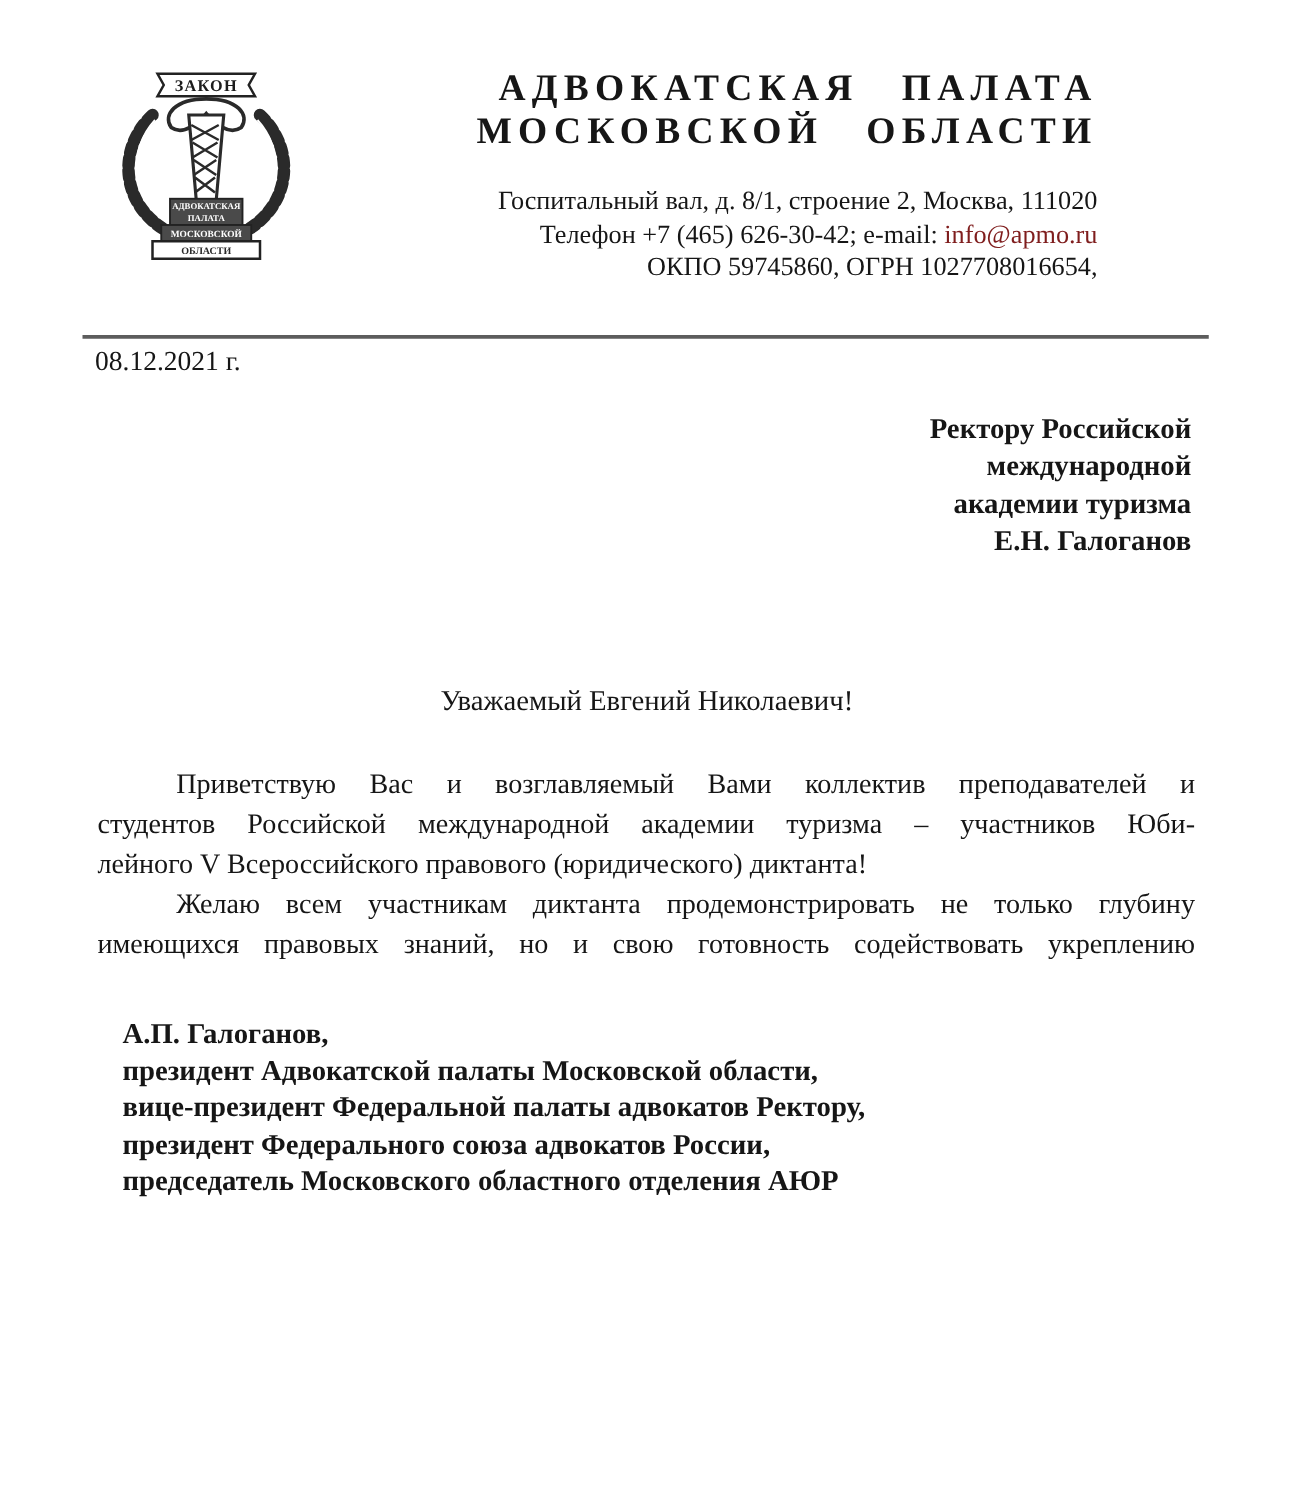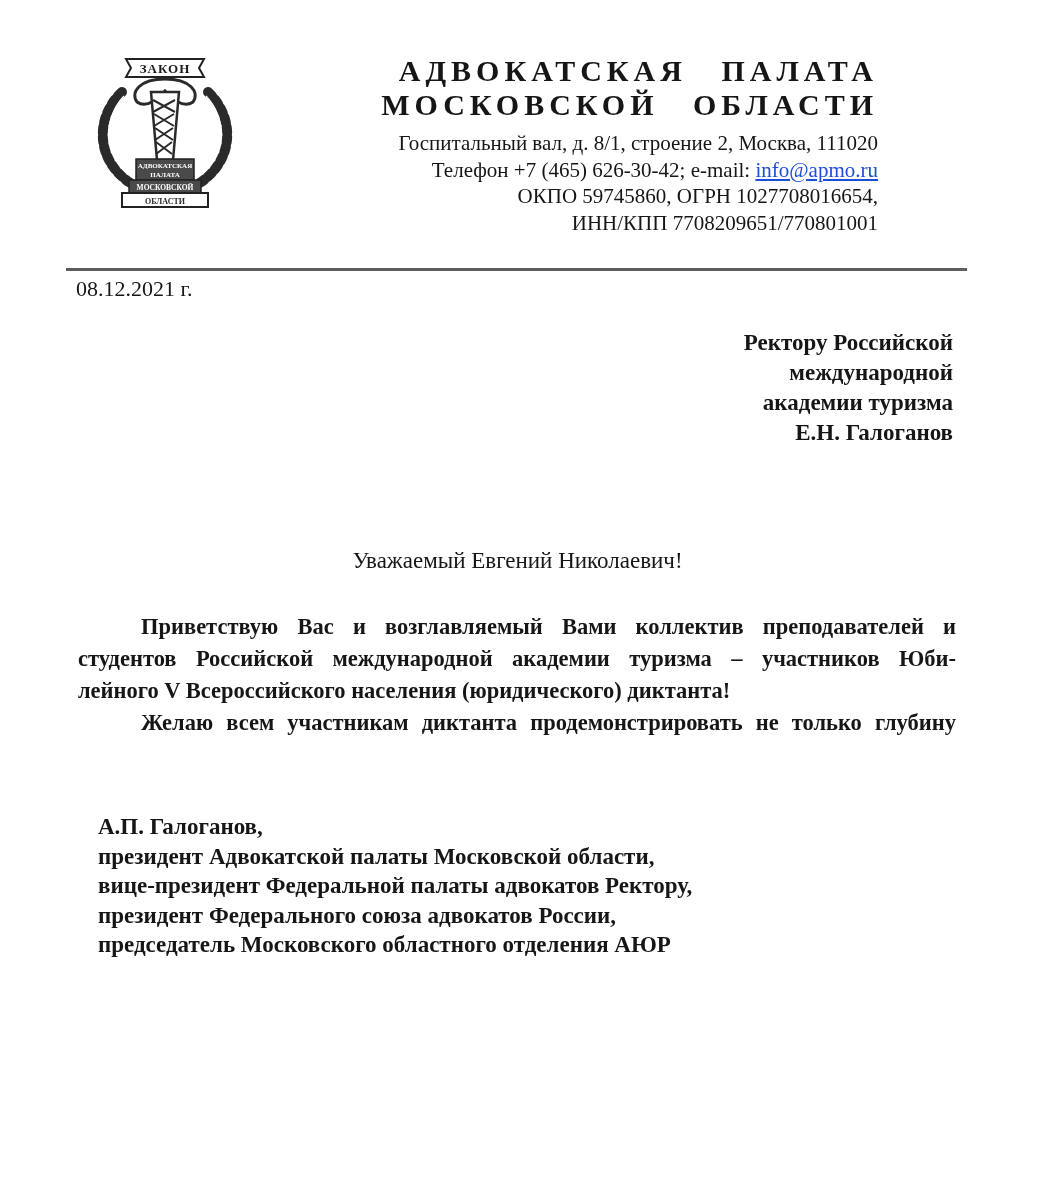--- a/index.html
+++ b/index.html
@@ -37,27 +37,26 @@
   }
   .org-title {
     font-size: 30px;
     font-weight: bold;
     letter-spacing: 5px;
     word-spacing: 22px;
     line-height: 34px;
     white-space: nowrap;
   }
   .contacts {
-    margin-top: 8px;
+    margin-top: 25px;
     font-size: 21px;
     line-height: 26.5px;
   }
   .email-link {
-    color: #1d4ed8;
-    text-decoration: underline;
+    color: #7f1d1d;
     cursor: pointer;
   }
 
   
   .rule {
     position: absolute;
     left: 66px;
     top: 268px;
     width: 901px;
     height: 3px;
@@ -93,21 +92,20 @@
   }
 
   
   .body-text {
     position: absolute;
     left: 78px;
     top: 611px;
     width: 878px;
     font-size: 22.5px;
     line-height: 32px;
-    font-weight: bold;
   }
   .body-text .line-justify {
     text-align: justify;
     text-align-last: justify;
   }
   .body-text .line-indent {
     text-indent: 63px;
   }
 
   
@@ -159,42 +157,42 @@
     </svg>
   </div>
 
   <div class="header-text">
     <div class="org-title">АДВОКАТСКАЯ ПАЛАТА</div>
     <div class="org-title">МОСКОВСКОЙ ОБЛАСТИ</div>
     <div class="contacts">
       <div>Госпитальный вал, д. 8/1, строение 2, Москва, 111020</div>
       <div><span>Телефон +7 (465) 626-30-42; e-mail: </span><a class="email-link">info@apmo.ru</a></div>
       <div>ОКПО 59745860, ОГРН 1027708016654,</div>
-      <div>ИНН/КПП 7708209651/770801001</div>
     </div>
   </div>
 
   <div class="rule"></div>
 
   <div class="date">08.12.2021 г.</div>
 
   <div class="recipient">
       <div>Ректору Российской</div>
       <div>международной</div>
       <div>академии туризма</div>
       <div>Е.Н. Галоганов</div>
     </div>
 
   <div class="salutation">Уважаемый Евгений Николаевич!</div>
 
   <div class="body-text">
       <div class="line-justify line-indent">Приветствую Вас и возглавляемый Вами коллектив преподавателей и</div>
       <div class="line-justify">студентов Российской международной академии туризма – участников Юби-</div>
-      <div>лейного V Всероссийского населения (юридического) диктанта!</div>
+      <div>лейного V Всероссийского правового (юридического) диктанта!</div>
       <div class="line-justify line-indent">Желаю всем участникам диктанта продемонстрировать не только глубину</div>
+      <div class="line-justify">имеющихся правовых знаний, но и свою готовность содействовать укреплению</div>
     </div>
 
   <div class="signature">
       <div>А.П. Галоганов,</div>
       <div>президент Адвокатской палаты Московской области,</div>
       <div>вице-президент Федеральной палаты адвокатов Ректору,</div>
       <div>президент Федерального союза адвокатов России,</div>
       <div>председатель Московского областного отделения АЮР</div>
     </div>
 

